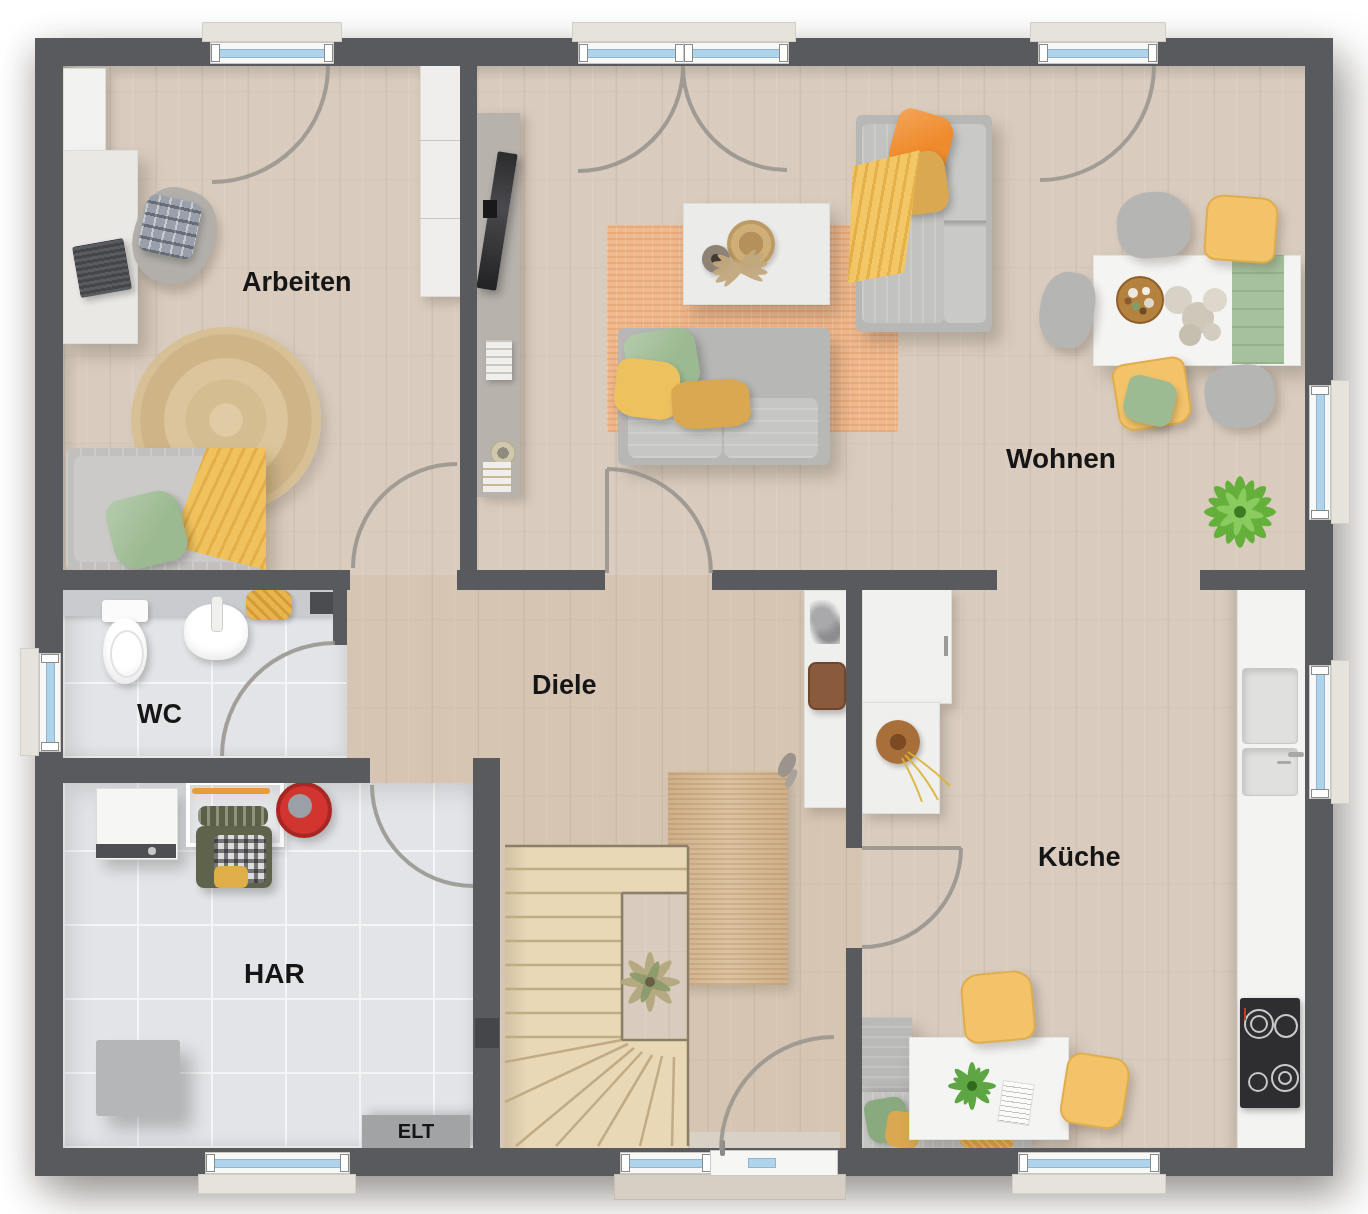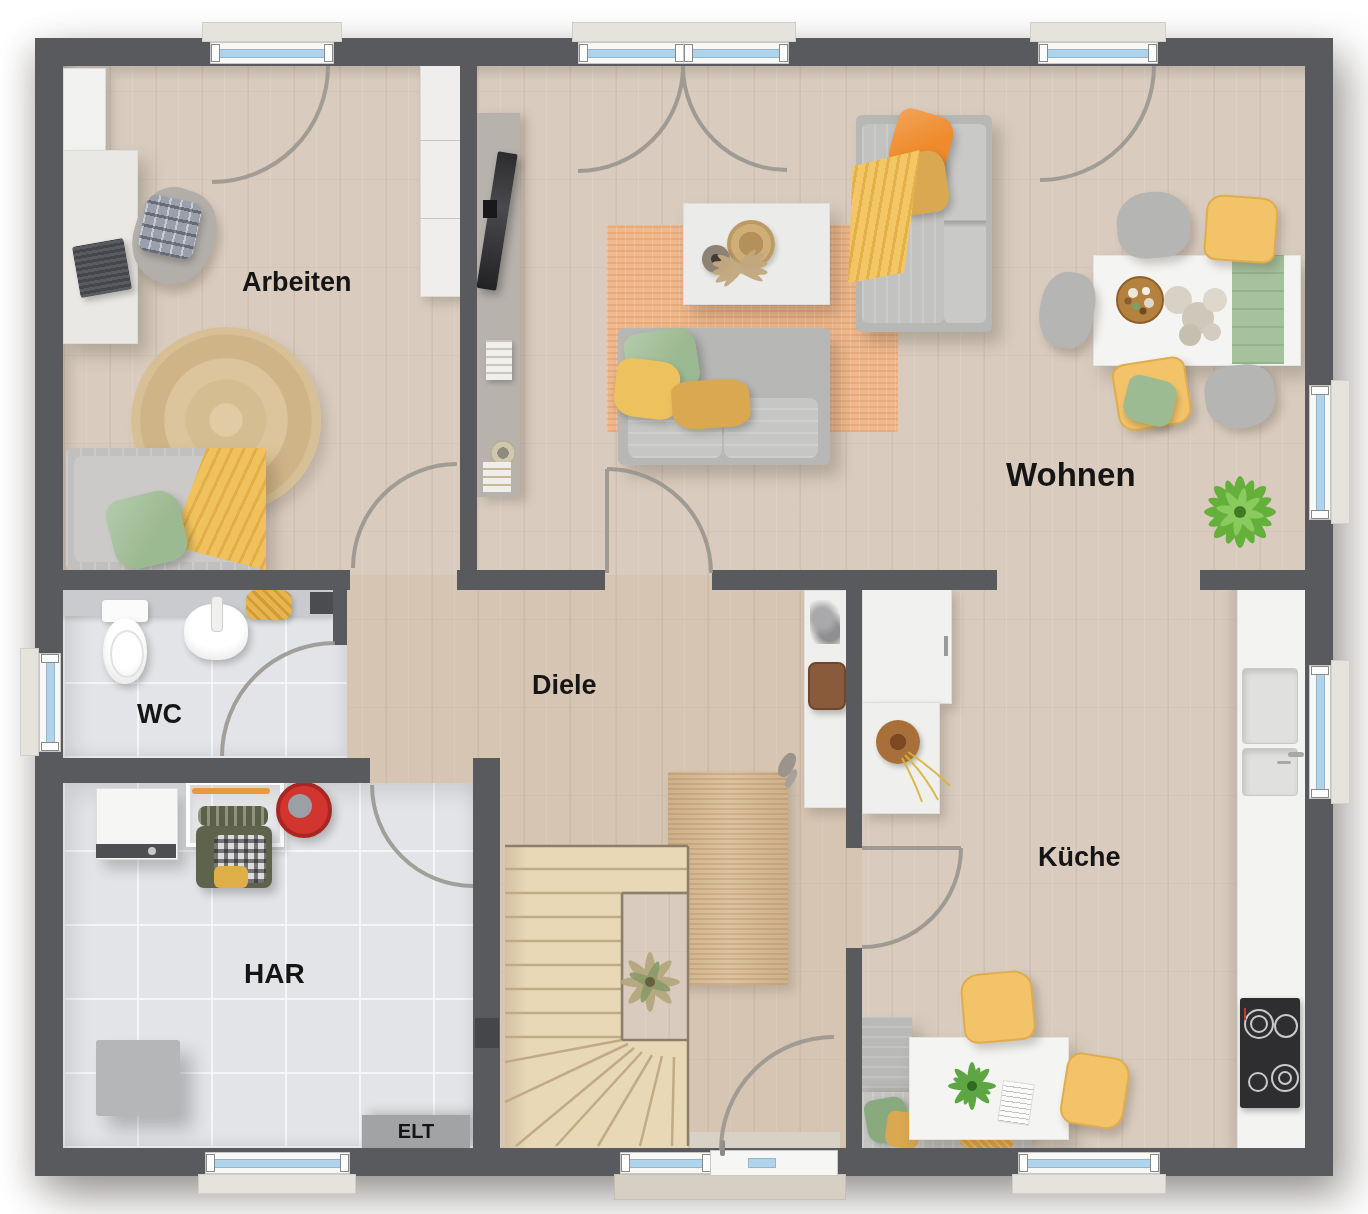--- a/index.html
+++ b/index.html
@@ -370,19 +370,19 @@
           <line x1="1245" y1="1008" x2="1245" y2="1020"></line>
         </g>
     </g>
 
     <g>
       <circle cx="152" cy="851" r="4" fill="#c9c9cb"></circle>
     </g>
   </svg>
 
   <div class="abs room-label" style="left:242px;top:267px;font-size:27px;">Arbeiten</div>
-  <div class="abs room-label" style="left:1006px;top:456px;font-size:33px;">Wohnen</div>
+  <div class="abs room-label" style="left:1006px;top:443px;font-size:28px;">Wohnen</div>
   <div class="abs room-label" style="left:137px;top:699px;font-size:27px;">WC</div>
   <div class="abs room-label" style="left:532px;top:670px;font-size:27px;">Diele</div>
   <div class="abs room-label" style="left:1038px;top:842px;font-size:27px;">Küche</div>
   <div class="abs room-label" style="left:244px;top:958px;font-size:28px;">HAR</div>
 
 </div>
 
 </body></html>

